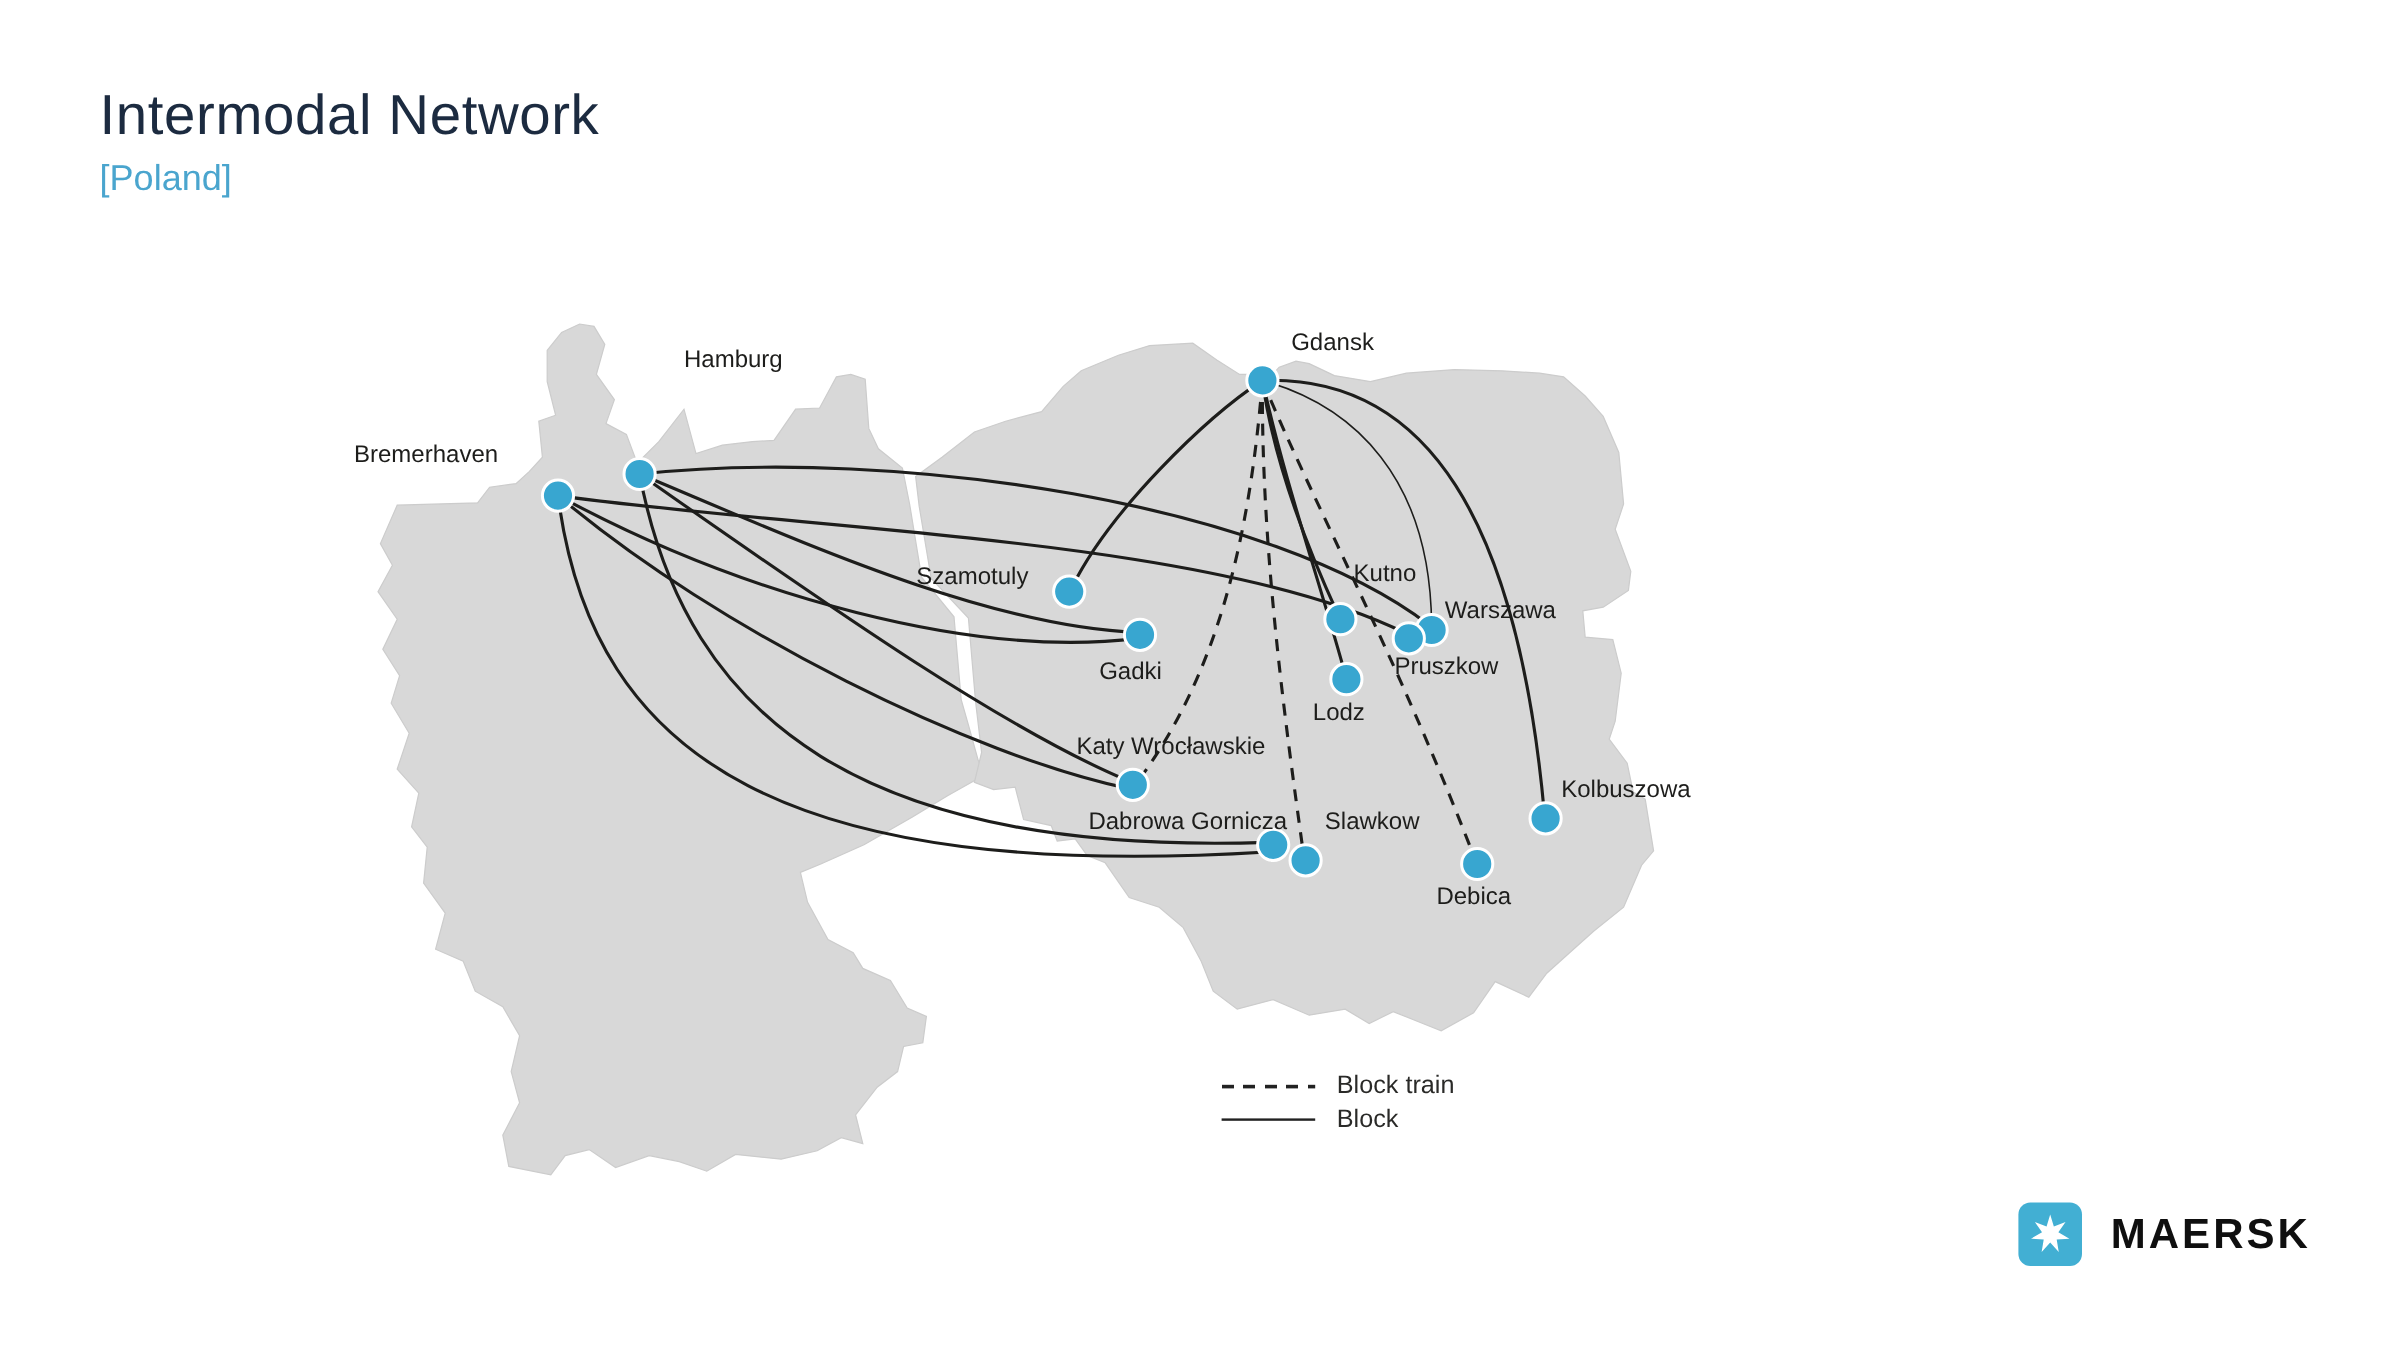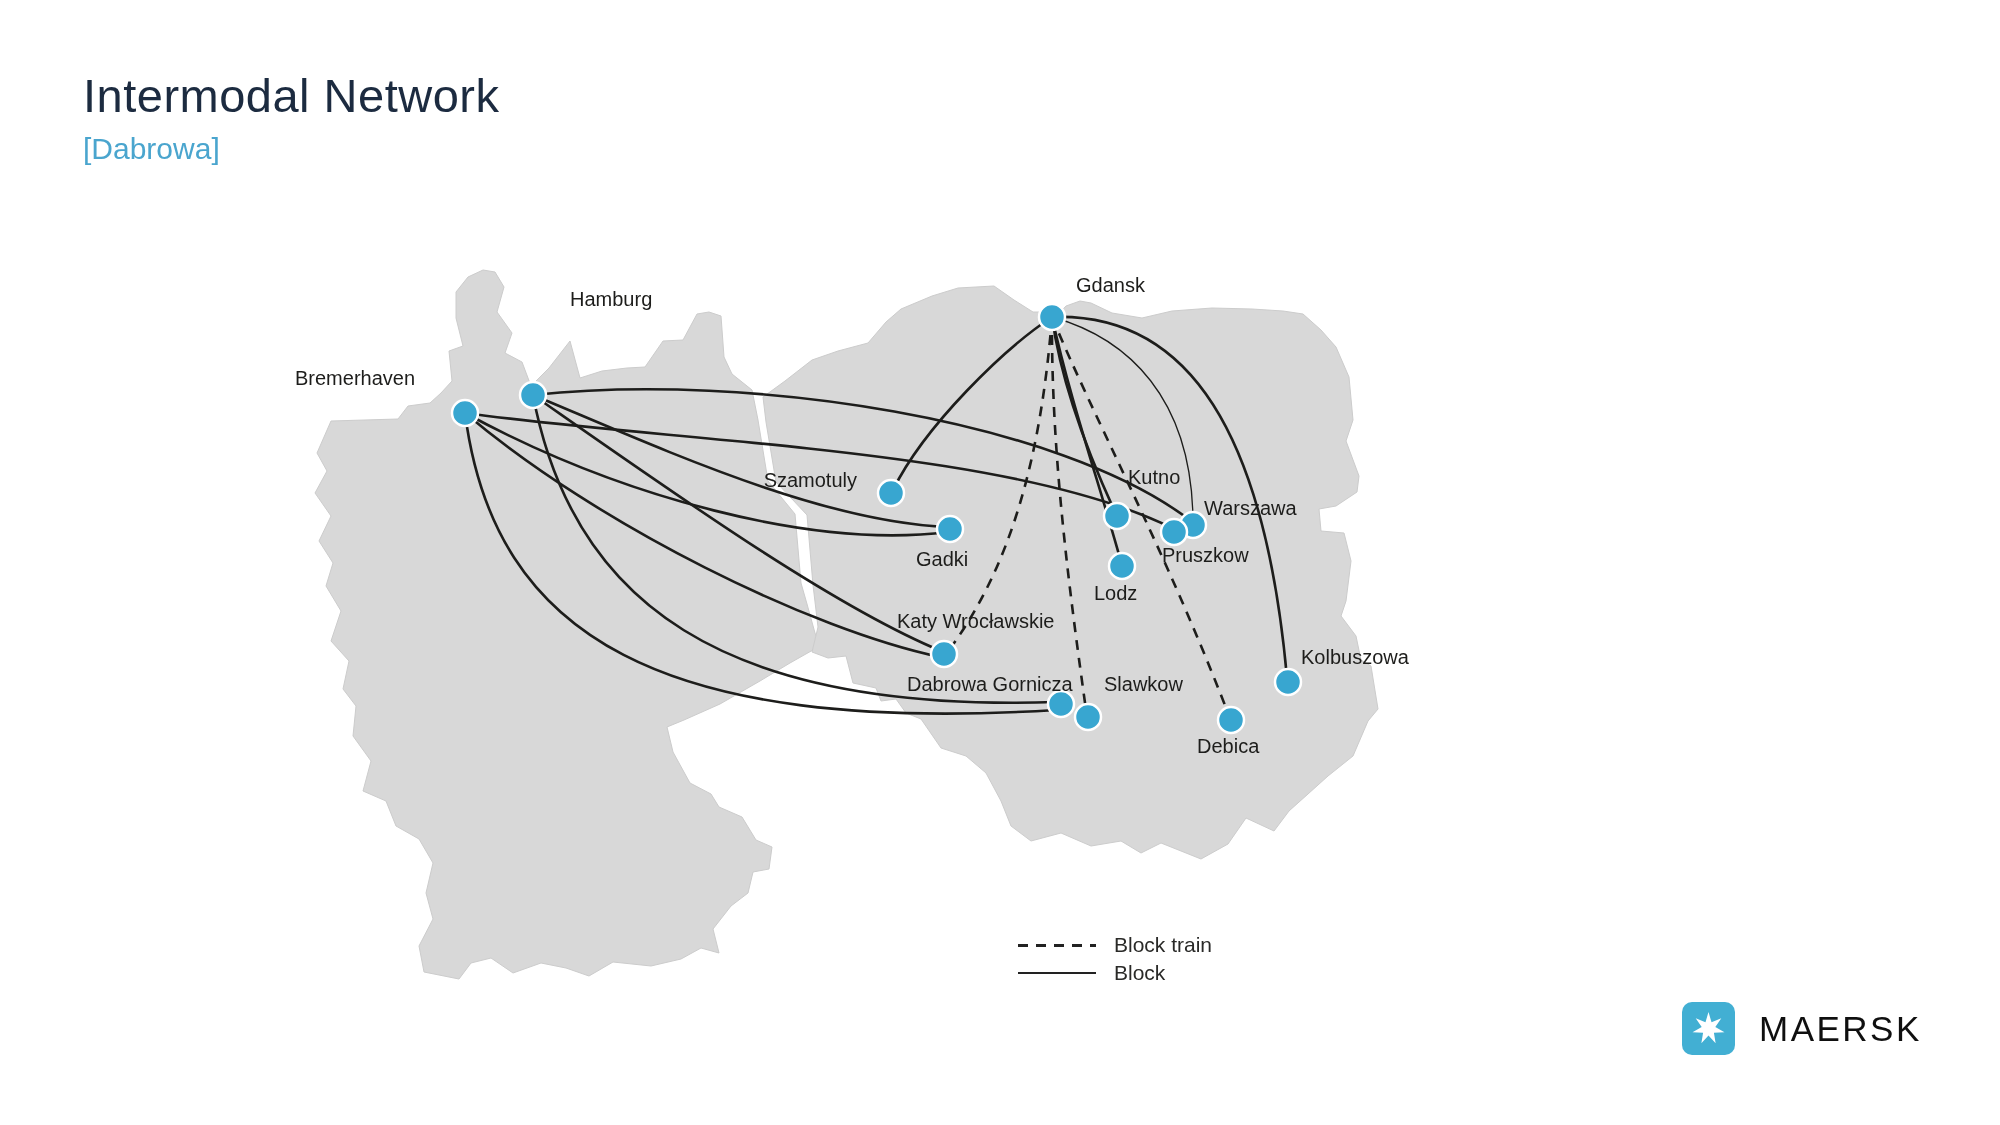--- a/index.html
+++ b/index.html
@@ -11,40 +11,40 @@
   .titleblock h1{margin:0;font-size:47px;font-weight:400;letter-spacing:0.5px;color:#1c2b40;}
   .titleblock .subtitle{margin-top:9px;font-size:30px;font-weight:400;color:#4aa5ce;}
 
   
   svg.map{position:absolute;left:0;top:0;width:2000px;height:1125px;}
   .land{fill:#d8d8d8;stroke:#cccccc;stroke-width:1;}
   .city-label{font-family:"Liberation Sans",sans-serif;font-size:20px;fill:#1d1d1b;}
   circle.node{stroke:#ffffff;stroke-width:2.5px;}
 
   
-  .legend{position:absolute;left:1018px;top:931px;text-align:right;}
+  .legend{position:absolute;left:1018px;top:891px;text-align:right;}
   .legend-row{display:flex;align-items:center;gap:18px;height:28px;}
   .swatch{width:78px;height:3px;flex:0 0 78px;}
   .swatch.dashed{background:repeating-linear-gradient(90deg,#222222 0 10px,transparent 10px 18px);}
   .swatch.solid{height:2px;background:#222222;}
   .legend-label{font-size:21px;color:#2a2a28;}
 
   
   .brand{position:absolute;left:1682px;top:1002px;display:flex;align-items:center;gap:24px;}
   .brand-mark{width:53px;height:53px;border-radius:10px;display:flex;align-items:center;justify-content:center;}
-  .brand-word{font-size:35px;font-weight:normal;letter-spacing:2.5px;color:#0f0f0f;}
+  .brand-word{font-size:35px;font-weight:bold;letter-spacing:2.5px;color:#0f0f0f;}
 </style>
 </head>
 <body>
 
 <div class="slide">
 
   <div class="titleblock">
     <h1>Intermodal Network</h1>
-    <div class="subtitle">[Dabrowa]</div>
+    <div class="subtitle">[Poland]</div>
   </div>
 
   <svg class="map" viewBox="0 0 2000 1125">
 
     <path class="land" d="
       M456 292 L468 277 L483 270 L495 272 L504 287 L497 312 L512 333 L505 353 L522 362 L531 386
       L549 368 L570 341 L580 378 L602 371 L627 368 L645 367 L663 341 L683 340 L697 314 L709 312
       L721 316 L724 357 L732 374 L752 390
       L758 420 L768 481 L795 514 L801 583 L807 604 L815 633 L820 646
       L790 663 L760 681 L720 704 L684 720 L667 727

